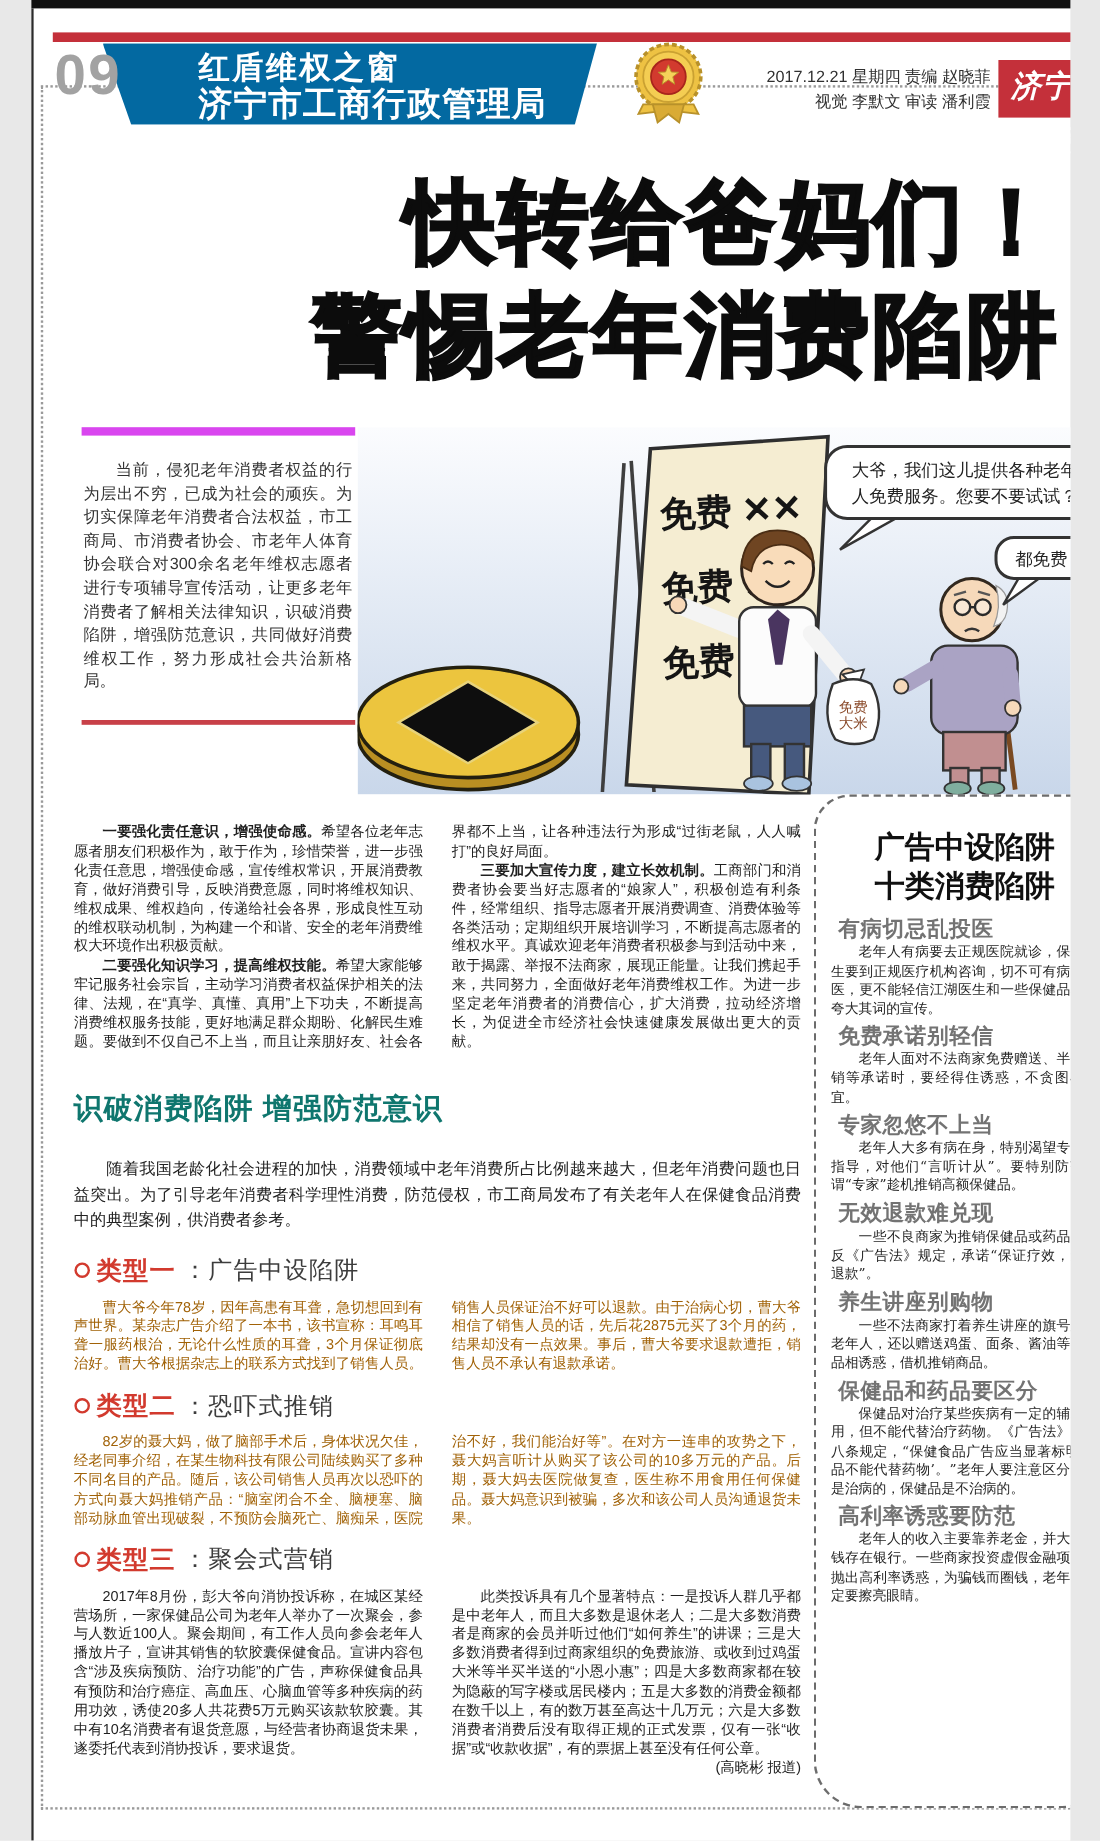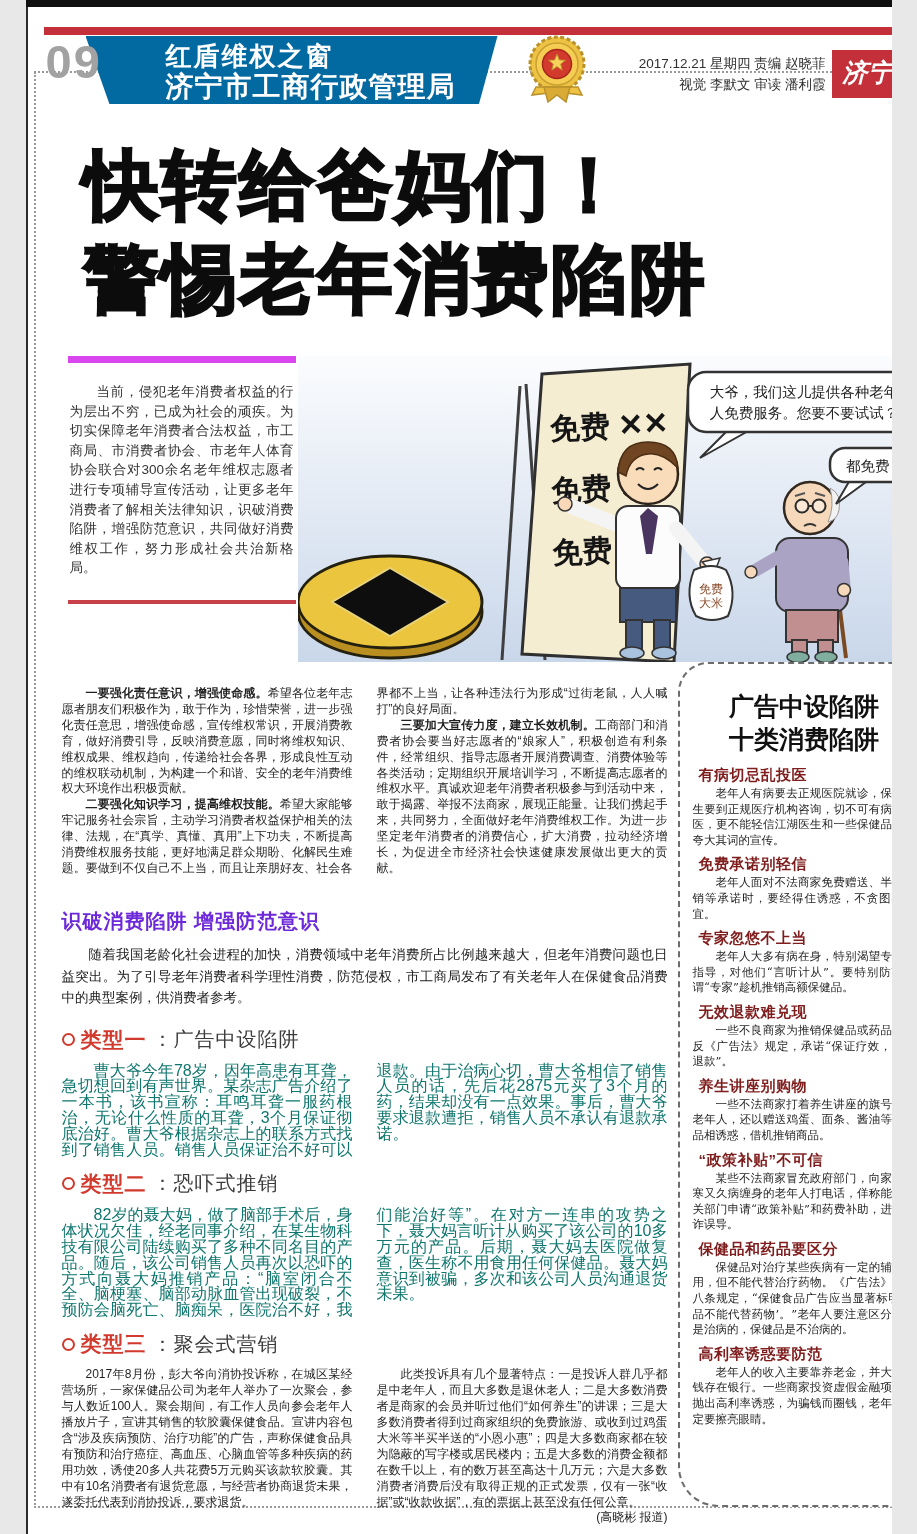--- a/index.html
+++ b/index.html
@@ -21,54 +21,54 @@
             color:#fff; padding:5px 0 0 80px; z-index:2; }
   .banner .b1 { font-size:26px; font-weight:bold; line-height:30px; letter-spacing:2px; }
   .banner .b2 { font-size:28px; font-weight:bold; line-height:32px; letter-spacing:1px; }
   .emblem { left:500px; top:35px; width:62px; height:70px; z-index:2; }
   .credits { left:530px; top:53px; width:270px; text-align:right; font-size:13.5px; color:#303030; line-height:21px; }
   .masthead { left:806px; top:50px; width:100px; height:48px; background:#c4303a; color:#fff;
               font-family:"Liberation Serif", serif; font-weight:bold; font-size:25px; line-height:46px;
               text-align:center; letter-spacing:1px; font-style:italic; }
 
   
-  .headline { left:58px; top:138px; width:800px; text-align:left; color:#0c0c0c; }
+  .headline { left:58px; top:138px; width:800px; text-align:right; color:#0c0c0c; }
   .headline div { font-size:75px; font-weight:bold; line-height:94px; letter-spacing:3px;
                   -webkit-text-stroke:2.5px #0c0c0c; }
 
   
   .lead-block { left:42px; top:356px; width:228px; border-top:7px solid #d946ef; border-bottom:4px solid #c84048;
                 padding:19px 2px 22px 2px; }
   .lead-block p { font-size:13.5px; line-height:19.6px; text-align:justify; text-indent:2em; color:#333; }
 
   
   .cartoon { left:272px; top:356px; width:632px; height:306px; }
 
   
   .volunteer { left:36px; top:686px; width:606px; height:216px; column-count:2; column-gap:24px;
                font-size:12px; line-height:15.9px; text-align:justify; color:#1f1f1f; overflow:hidden; }
   .volunteer p { text-indent:2em; }
 
   
   .sidebar { left:652px; top:662px; width:253px; height:845px; border:2px dashed #6c6c6c;
              border-radius:30px 36px 46px 40px; padding:14px 13px; overflow:hidden; background:#fff; }
   .sb-title { font-size:25px; font-weight:bold; line-height:33px; text-align:center; color:#101010; margin:12px 0 10px; }
-  .sb-item h4 { color:#7f1d1d; font-size:15px; line-height:17px; margin:7px 0 3px 6px; letter-spacing:.5px; }
+  .sb-item h4 { color:#737373; font-size:18px; line-height:17px; margin:7px 0 3px 6px; letter-spacing:.5px; }
   .sb-item p { font-family:"DejaVu Serif", serif; font-size:11.5px; line-height:15.6px; text-align:justify;
                text-indent:2em; color:#252525; }
 
   
   .case { left:36px; top:908px; width:606px; }
-  .case-title { font-size:20px; font-weight:bold; color:#6d28d9; letter-spacing:1px; margin-bottom:9px; }
+  .case-title { font-size:24px; font-weight:bold; color:#0f766e; letter-spacing:1px; margin-bottom:23px; }
   .case-intro { font-size:13.5px; line-height:21.5px; text-align:justify; text-indent:2em; color:#222; margin-bottom:17px; }
   .type-header { display:flex; align-items:center; gap:6px; margin:12px 0 9px; }
   .type-circle { width:13px; height:13px; border:2px solid #d23a2e; border-radius:50%; flex:0 0 auto; }
   .type-label { color:#d23a2e; font-size:21px; font-weight:bold; letter-spacing:1px; }
   .type-sub { color:#3c3c3c; font-size:20px; letter-spacing:1px; }
-  .type-body { column-count:2; column-gap:24px; font-size:16px; line-height:15.9px; text-align:justify; color:#0f766e; }
+  .type-body { column-count:2; column-gap:24px; font-size:12px; line-height:15.9px; text-align:justify; color:#a16207; }
   .type-body p { text-indent:2em; }
   .type3-cols { display:flex; gap:24px; font-size:12px; line-height:15.9px; text-align:justify; color:#1f1f1f; }
   .type3-cols .col { flex:1; }
   .type3-cols p { text-indent:2em; }
   .byline { float:right; }
 </style>
 </head>
 <body>
 
 <div id="page">
@@ -221,24 +221,20 @@
     </div>
     <div class="sb-item">
       <h4>无效退款难兑现</h4>
       <p>一些不良商家为推销保健品或药品，违反《广告法》规定，承诺“保证疗效，无效退款”。</p>
     </div>
     <div class="sb-item">
       <h4>养生讲座别购物</h4>
       <p>一些不法商家打着养生讲座的旗号忽悠老年人，还以赠送鸡蛋、面条、酱油等小物品相诱惑，借机推销商品。</p>
     </div>
     <div class="sb-item">
-      <h4>“政策补贴”不可信</h4>
-      <p>某些不法商家冒充政府部门，向家境贫寒又久病缠身的老年人打电话，佯称能向有关部门申请“政策补贴”和药费补助，进行欺诈误导。</p>
-    </div>
-    <div class="sb-item">
       <h4>保健品和药品要区分</h4>
       <p>保健品对治疗某些疾病有一定的辅助作用，但不能代替治疗药物。《广告法》第十八条规定，“保健食品广告应当显著标明‘本品不能代替药物’。”老年人要注意区分，药是治病的，保健品是不治病的。</p>
     </div>
     <div class="sb-item">
       <h4>高利率诱惑要防范</h4>
       <p>老年人的收入主要靠养老金，并大多把钱存在银行。一些商家投资虚假金融项目，抛出高利率诱惑，为骗钱而圈钱，老年人一定要擦亮眼睛。</p>
     </div>
 
   </div>
 

